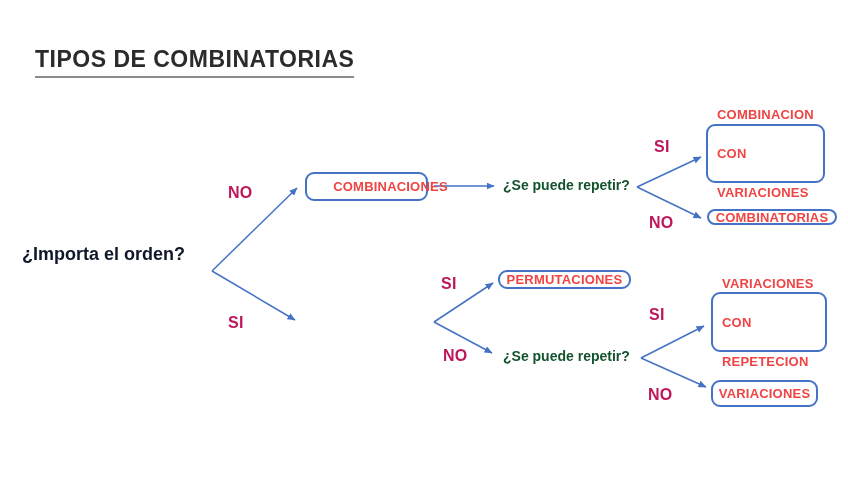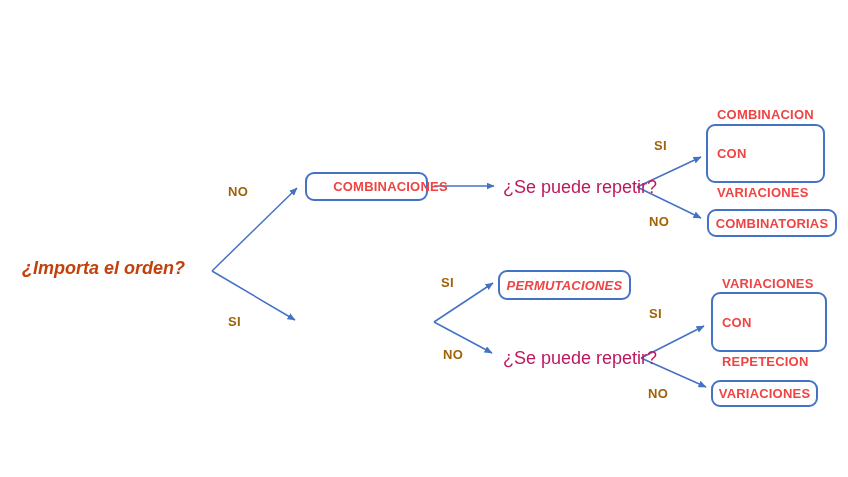--- a/index.html
+++ b/index.html
@@ -9,68 +9,69 @@
     background: #ffffff;
     font-family: "Liberation Sans", "DejaVu Sans", sans-serif;
   }
   .title {
     position: absolute; left: 35px; top: 46px;
     font-size: 23px; font-weight: 700; letter-spacing: 0.5px;
     color: #2b2b2b;
     border-bottom: 2px solid #8c8c8c; padding-bottom: 3px;
   }
   .root-q {
-    position: absolute; left: 22px; top: 258px;
-    font-size: 18px; font-weight: 700; color: #c2410c; font-style: italic;
+    position: absolute; left: 22px; top: 244px;
+    font-size: 18px; font-weight: 700; color: #0f172a;
   }
   .q {
-    position: absolute; font-size: 18px; font-weight: 400; color: #be185d;
+    position: absolute; font-size: 14px; font-weight: 700; color: #14532d;
     white-space: nowrap;
   }
   .q-repetir-top   { left: 503px; top: 177px; }
   .q-toman-todos   { left: 307px; top: 314px; }
   .q-repetir-bottom{ left: 503px; top: 348px; }
   .lbl {
-    position: absolute; font-size: 13px; font-weight: 600;
-    color: #a16207; letter-spacing: 0.3px;
+    position: absolute; font-size: 16px; font-weight: 600;
+    color: #be185d; letter-spacing: 0.3px;
   }
   .lbl-no-1 { left: 228px; top: 184px; }
   .lbl-si-1 { left: 228px; top: 314px; }
   .lbl-si-2 { left: 654px; top: 138px; }
   .lbl-no-2 { left: 649px; top: 214px; }
   .lbl-si-3 { left: 441px; top: 275px; }
   .lbl-no-3 { left: 443px; top: 347px; }
   .lbl-si-4 { left: 649px; top: 306px; }
   .lbl-no-4 { left: 648px; top: 386px; }
   .box {
     position: absolute;
     border: 2px solid #4472c4; border-radius: 9px; background: #ffffff;
     display: flex; align-items: center; justify-content: center;
     font-size: 13px; font-weight: 700; color: #ef4444; letter-spacing: 0.2px;
     white-space: nowrap;
     gap: 22px;
   }
   .box-combinaciones { left: 305px; top: 172px; width: 123px; height: 29px; padding-left: 48px; }
   .box-comb-rep      { left: 706px; top: 124px; width: 119px; height: 59px; }
-  .box-combinatorias { left: 707px; top: 209px; width: 130px; height: 28px; }
-  .box-permutaciones { left: 498px; top: 270px; width: 133px; height: 30px; font-style: italic; }
+  .box-combinatorias { left: 707px; top: 209px; width: 130px; height: 16px; }
+  .box-permutaciones { left: 498px; top: 270px; width: 133px; height: 19px; }
   .box-var-rep       { left: 711px; top: 292px; width: 116px; height: 60px; }
   .box-variaciones   { left: 711px; top: 380px; width: 107px; height: 27px; }
   .box.multi {
     flex-direction: column; align-items: flex-start; justify-content: center;
     padding-left: 9px; line-height: 17px;
   }
   svg.arrows { position: absolute; left: 0; top: 0; pointer-events: none; }
   line.arrow { stroke: #4472c4; stroke-width: 1.5; }
 </style>
 </head>
 <body>
 
 <div class="stage">
 
+  <div class="title">TIPOS DE COMBINATORIAS</div>
 
   <svg class="arrows" width="848" height="477" viewBox="0 0 848 477">
     <defs>
       <marker id="ah" markerWidth="9" markerHeight="7" refX="7.5" refY="3.5" orient="auto" markerUnits="userSpaceOnUse">
         <path d="M0,0 L8,3.5 L0,7 z" fill="#4472c4"></path>
       </marker>
     </defs>
     <line class="arrow" x1="212" y1="271" x2="297" y2="188" marker-end="url(#ah)"></line>
     <line class="arrow" x1="212" y1="271" x2="295" y2="320" marker-end="url(#ah)"></line>
     <line class="arrow" x1="434" y1="186" x2="494" y2="186" marker-end="url(#ah)"></line>

